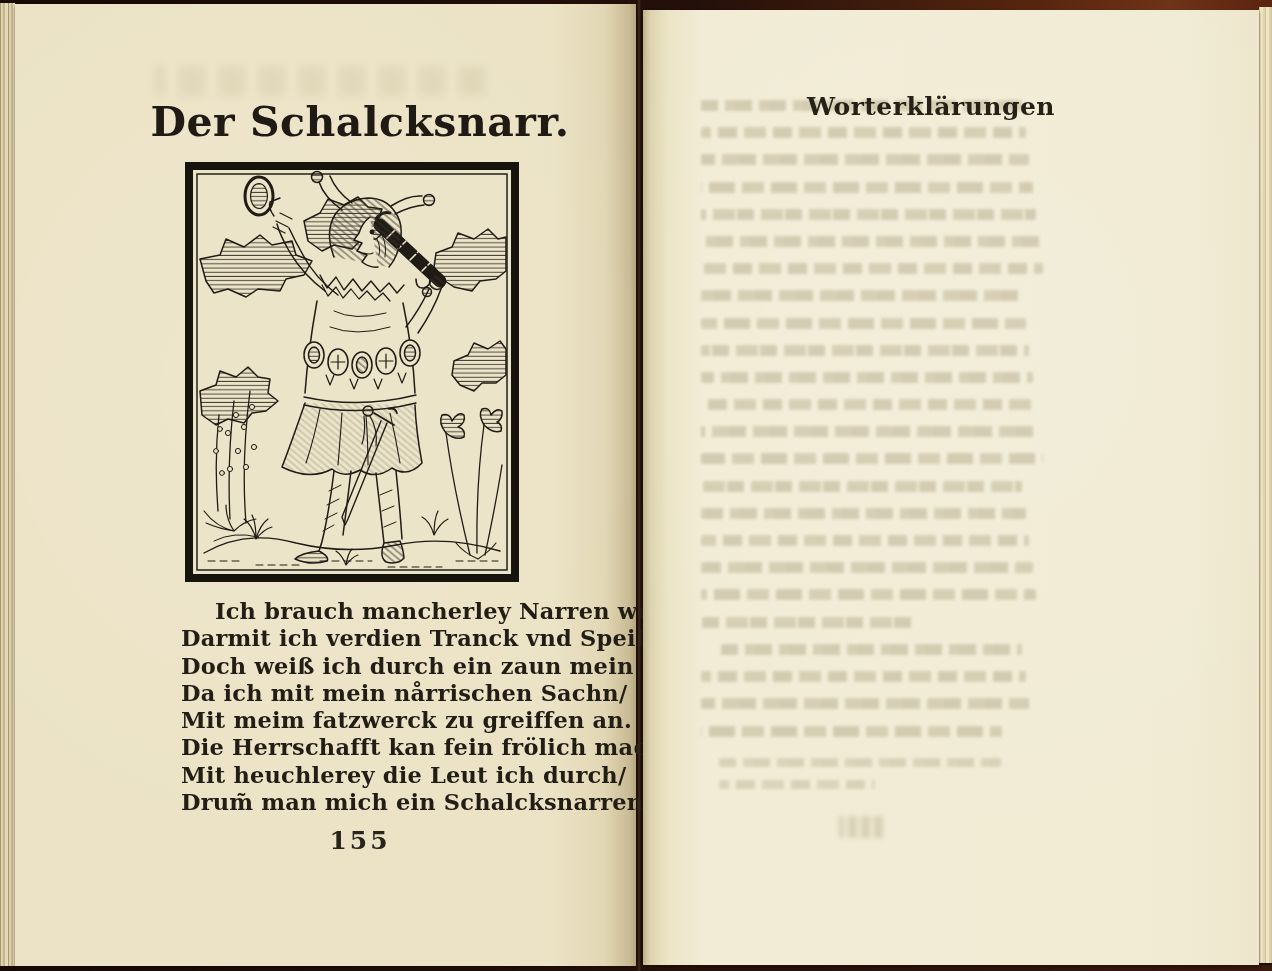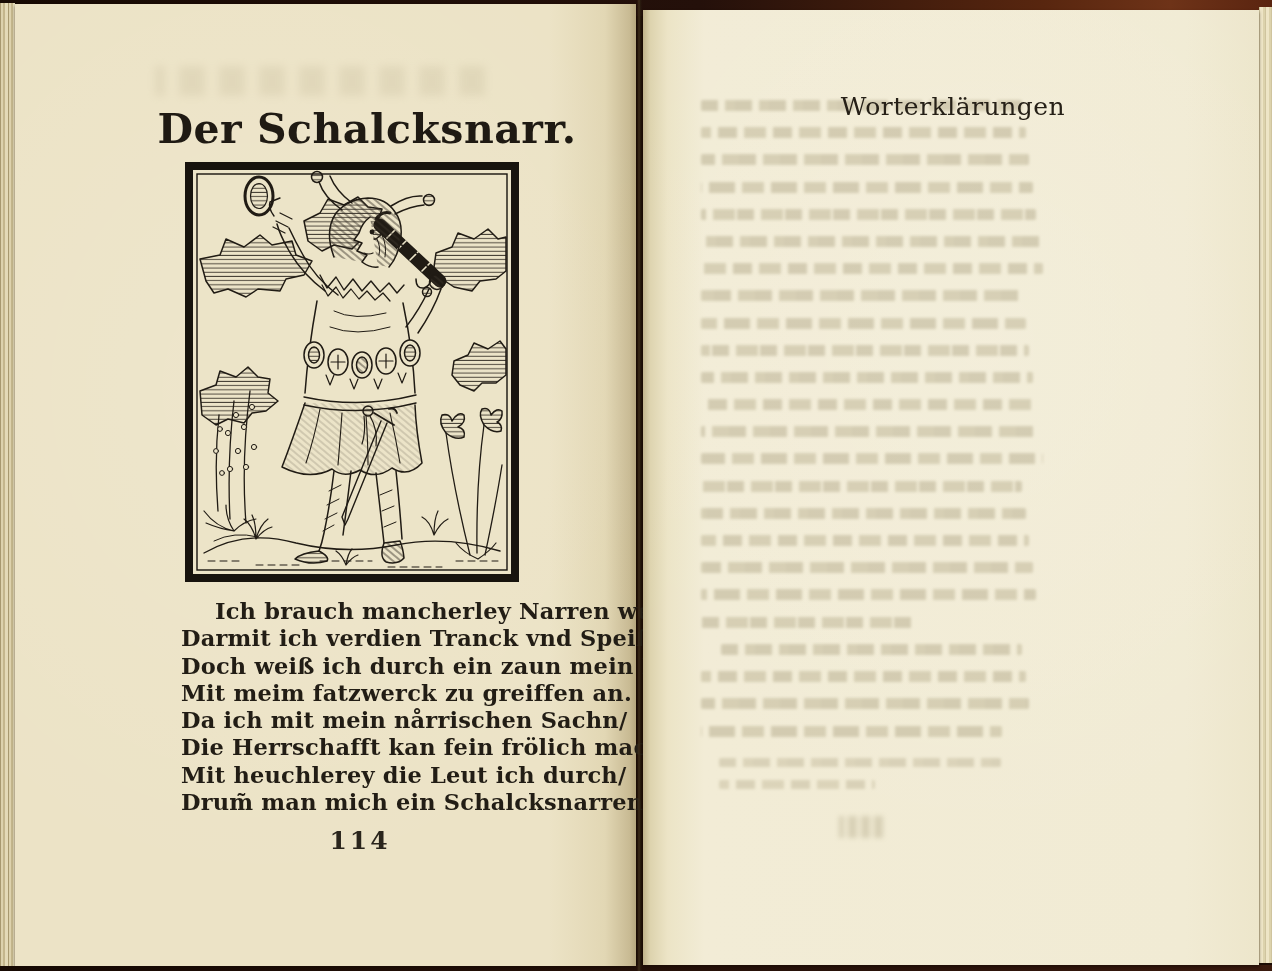--- a/index.html
+++ b/index.html
@@ -66,22 +66,22 @@
   }
   .poem-line:first-child{padding-left:34px;}
   .folio{
     position:absolute;left:40px;top:822px;width:610px;text-align:center;
     font-size:25px;font-weight:bold;letter-spacing:3px;color:#2a251c;
   }
 
   
   .section-heading{
     position:absolute;left:0;top:82px;width:576px;text-align:center;
-    font-weight:normal;font-size:25px;color:#26201733;color:#262017;
-    letter-spacing:.5px;z-index:3;padding-left:22px;
+    font-weight:bold;font-size:25px;color:#26201733;color:#262017;
+    letter-spacing:.5px;z-index:3;
   }
   .bleed-block{position:absolute;left:58px;width:342px;z-index:1;}
   .bleed-main{top:90px;}
   .bleed-para2{top:634px;}
   .bleed-footnote{top:748px;left:76px;width:300px;}
   .bleed-line{
     height:11px;margin-bottom:16.2px;
     background-image:repeating-linear-gradient(90deg,#aaa07f 0 17px,rgba(170,160,127,0) 17px 24px,#b2a886 24px 46px,rgba(170,160,127,0) 46px 53px);
     filter:blur(1.4px);opacity:.42;border-radius:2px;
   }
@@ -97,21 +97,21 @@
 
 <div class="book">
   <div class="cover-top"></div>
   <div class="cover-bottom"></div>
   <div class="edge-left"></div>
   <div class="edge-right"></div>
 
   <div class="page page-left">
     <div class="ghost-title"></div>
 
-    <h1 class="chapter-title" style="margin:7px;">Der Schalcksnarr.</h1>
+    <h1 class="chapter-title" style="margin:0;">Der Schalcksnarr.</h1>
 
     <div class="woodcut" role="img" aria-label="Woodcut print of a jester in a horned cap and bells holding up a mirror in his raised hand, a fool's bauble over his shoulder, a row of round badges across his chest, standing on grassy ground with flowering plants, torn hatched clouds in the sky">
       <svg viewBox="0 0 336 422" xmlns="http://www.w3.org/2000/svg">
         <defs>
           <pattern id="hh" width="5" height="4.2" patternUnits="userSpaceOnUse">
             <path d="M0 2 H5" stroke="#3a332a" stroke-width="0.9"></path>
           </pattern>
           <pattern id="hd" width="5" height="5" patternUnits="userSpaceOnUse" patternTransform="rotate(40)">
             <path d="M0 2 H5" stroke="#3a332a" stroke-width="0.9"></path>
           </pattern>
@@ -224,28 +224,28 @@
           <path d="M300,264 q-6,-10 -2,-16 q8,-2 9,6 q6,-8 11,-4 q1,8 -5,11 q6,3 4,9 q-8,3 -17,-6 z" fill="url(#hh)"></path>
           <path d="M294,398 q-14,-6 -22,-16 M294,398 q12,-8 18,-16" stroke-width="1.2"></path>
         </g>
       </svg>
     </div>
 
     <div class="poem">
       <div class="poem-line">Ich brauch mancherley Narren weiß/</div>
       <div class="poem-line">Darmit ich verdien Tranck vnd Speiß/</div>
       <div class="poem-line">Doch weiß ich durch ein zaun mein Mañ/</div>
+      <div class="poem-line">Da ich mit mein nårrischen Sachn/</div>
       <div class="poem-line">Mit meim fatzwerck zu greiffen an.</div>
-      <div class="poem-line">Da ich mit mein nårrischen Sachn/</div>
       <div class="poem-line">Die Herrschafft kan fein frölich machn/</div>
       <div class="poem-line">Mit heuchlerey die Leut ich durch/</div>
       <div class="poem-line">Drum̃ man mich ein Schalcksnarren neñt.</div>
     </div>
 
-    <div class="folio">114</div>
+    <div class="folio">155</div>
   </div>
 
   <div class="page page-right">
     <h2 class="section-heading" style="margin:0;">Worterklärungen</h2>
 
     <div class="bleed-block bleed-main">
         <div class="bleed-line" style="width: 94%; background-size: 34px 100%; background-position: 0px 0px;"></div>
         <div class="bleed-line" style="width: 95%; background-size: 55px 100%; background-position: 19px 0px;"></div>
         <div class="bleed-line" style="width: 96%; background-size: 41px 100%; background-position: 38px 0px;"></div>
         <div class="bleed-line" style="width: 97%; background-size: 62px 100%; background-position: 17px 0px;"></div>

